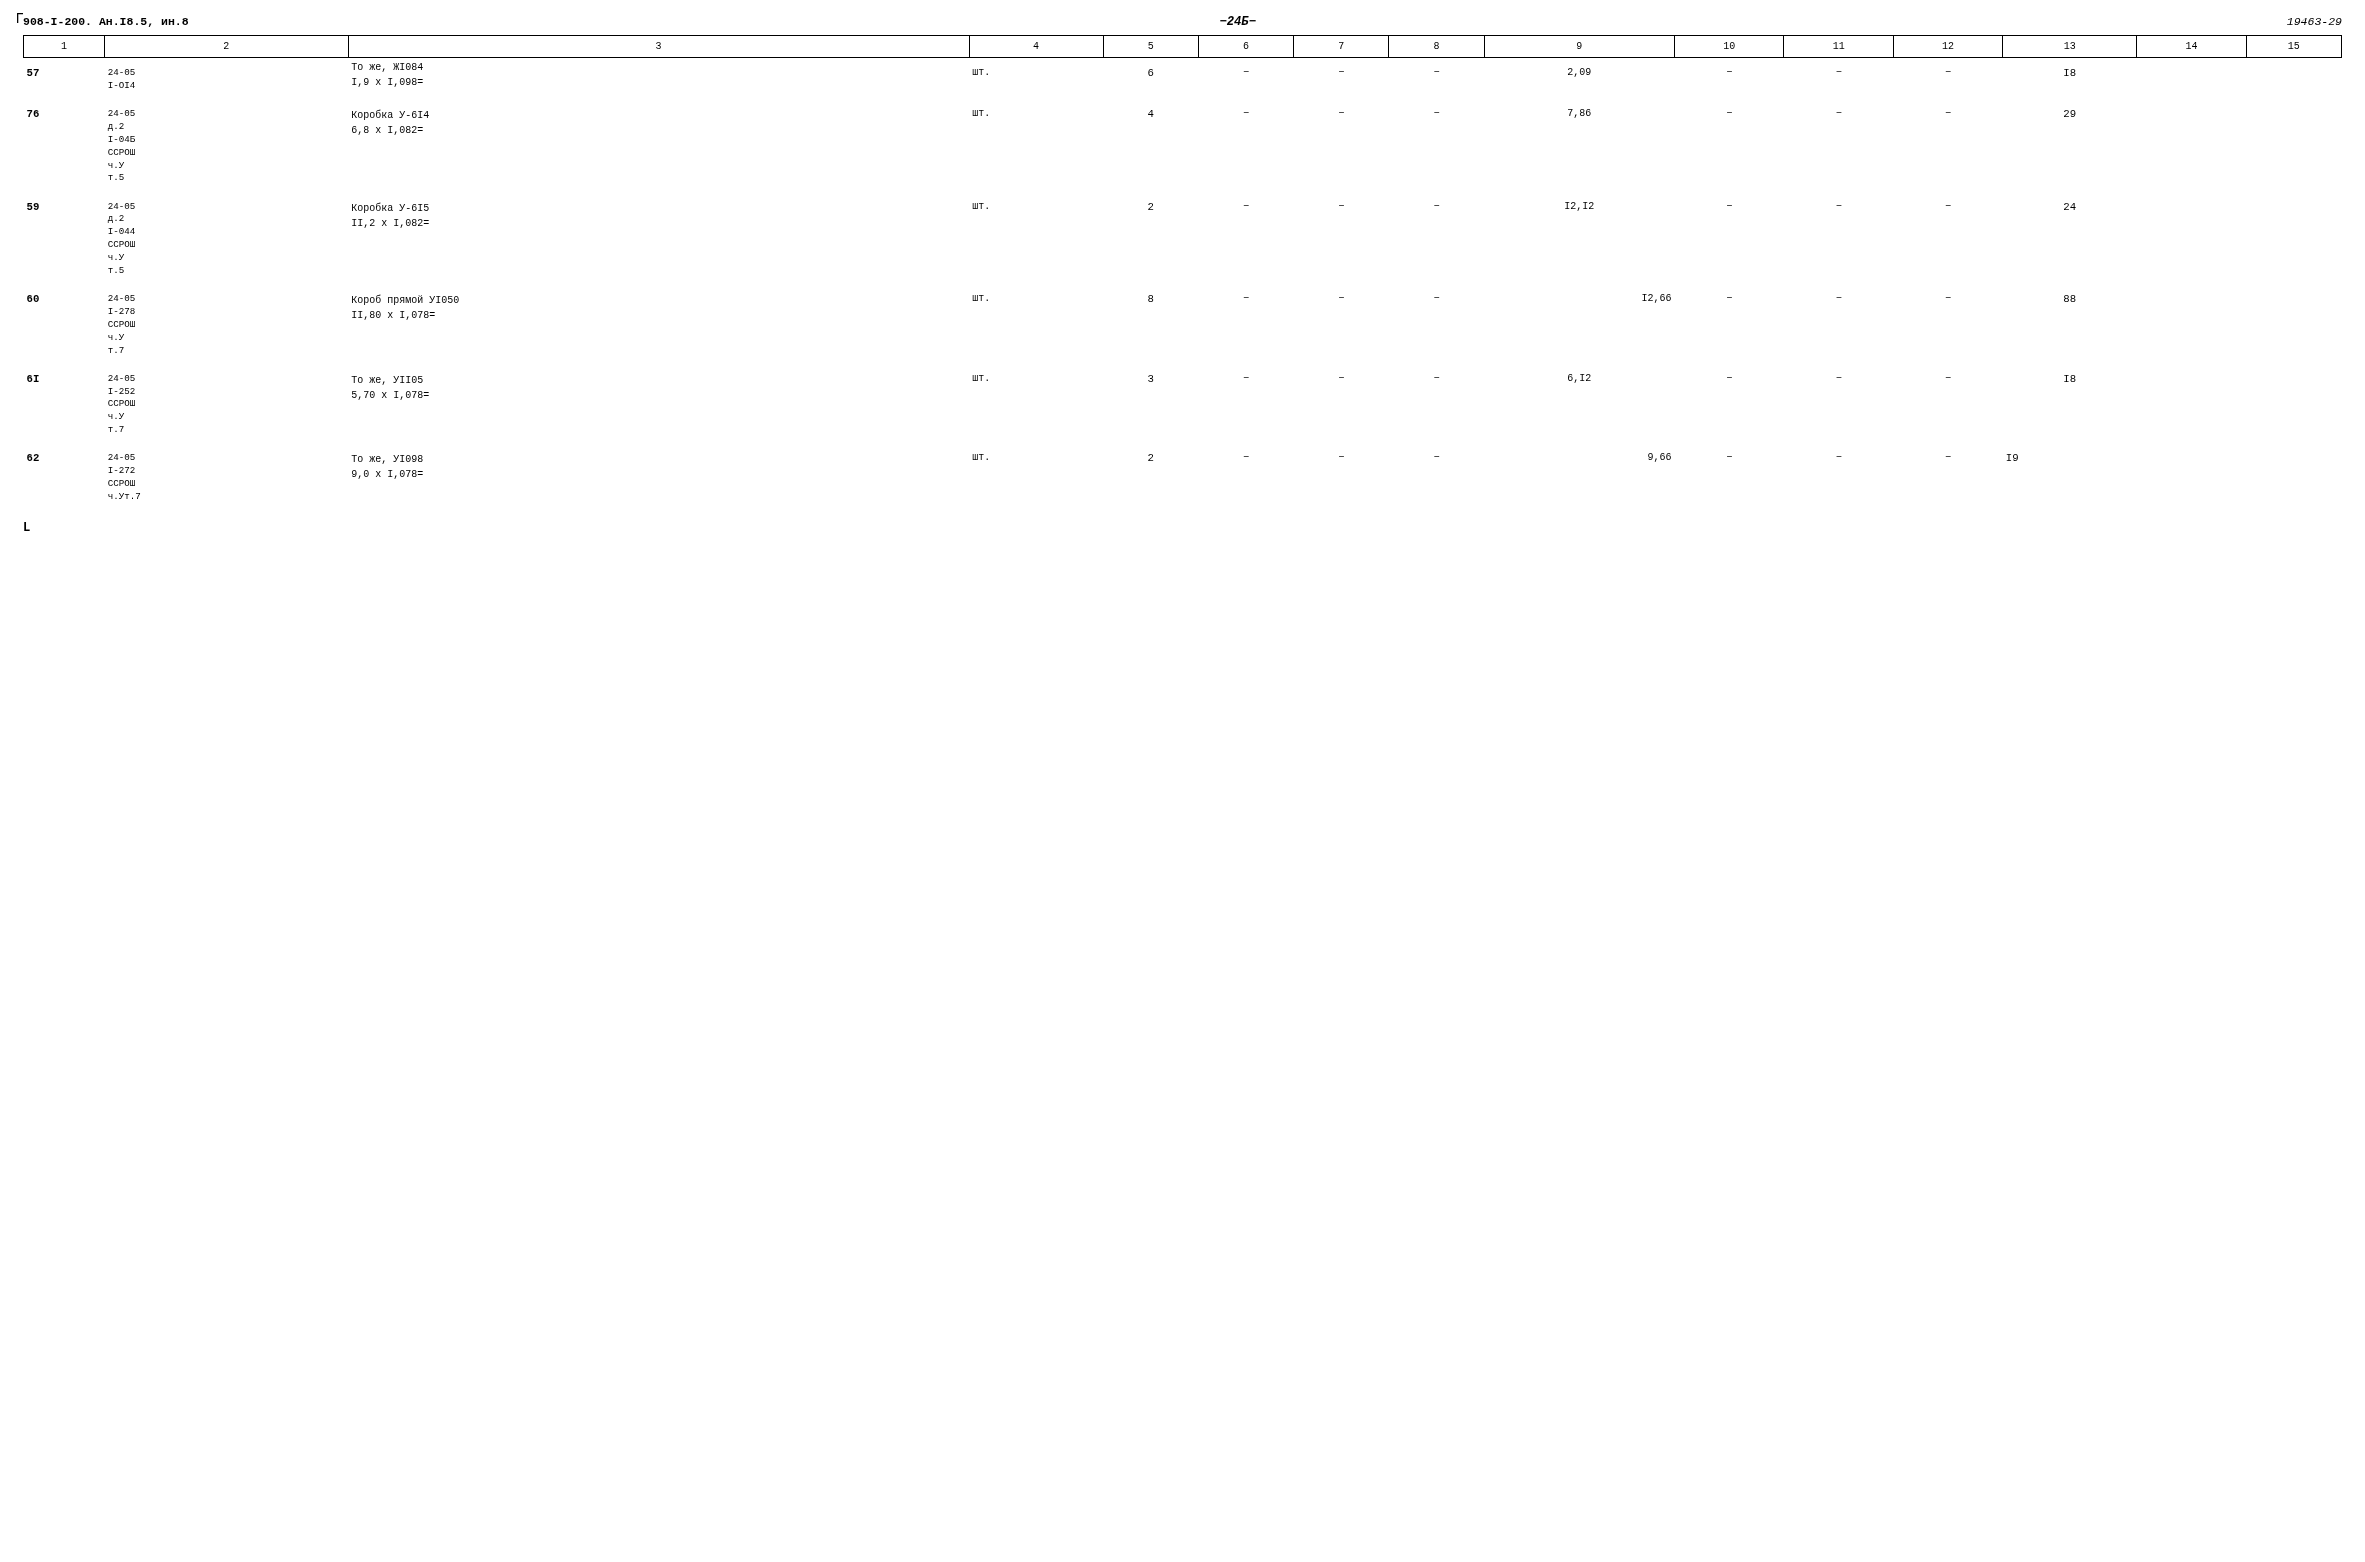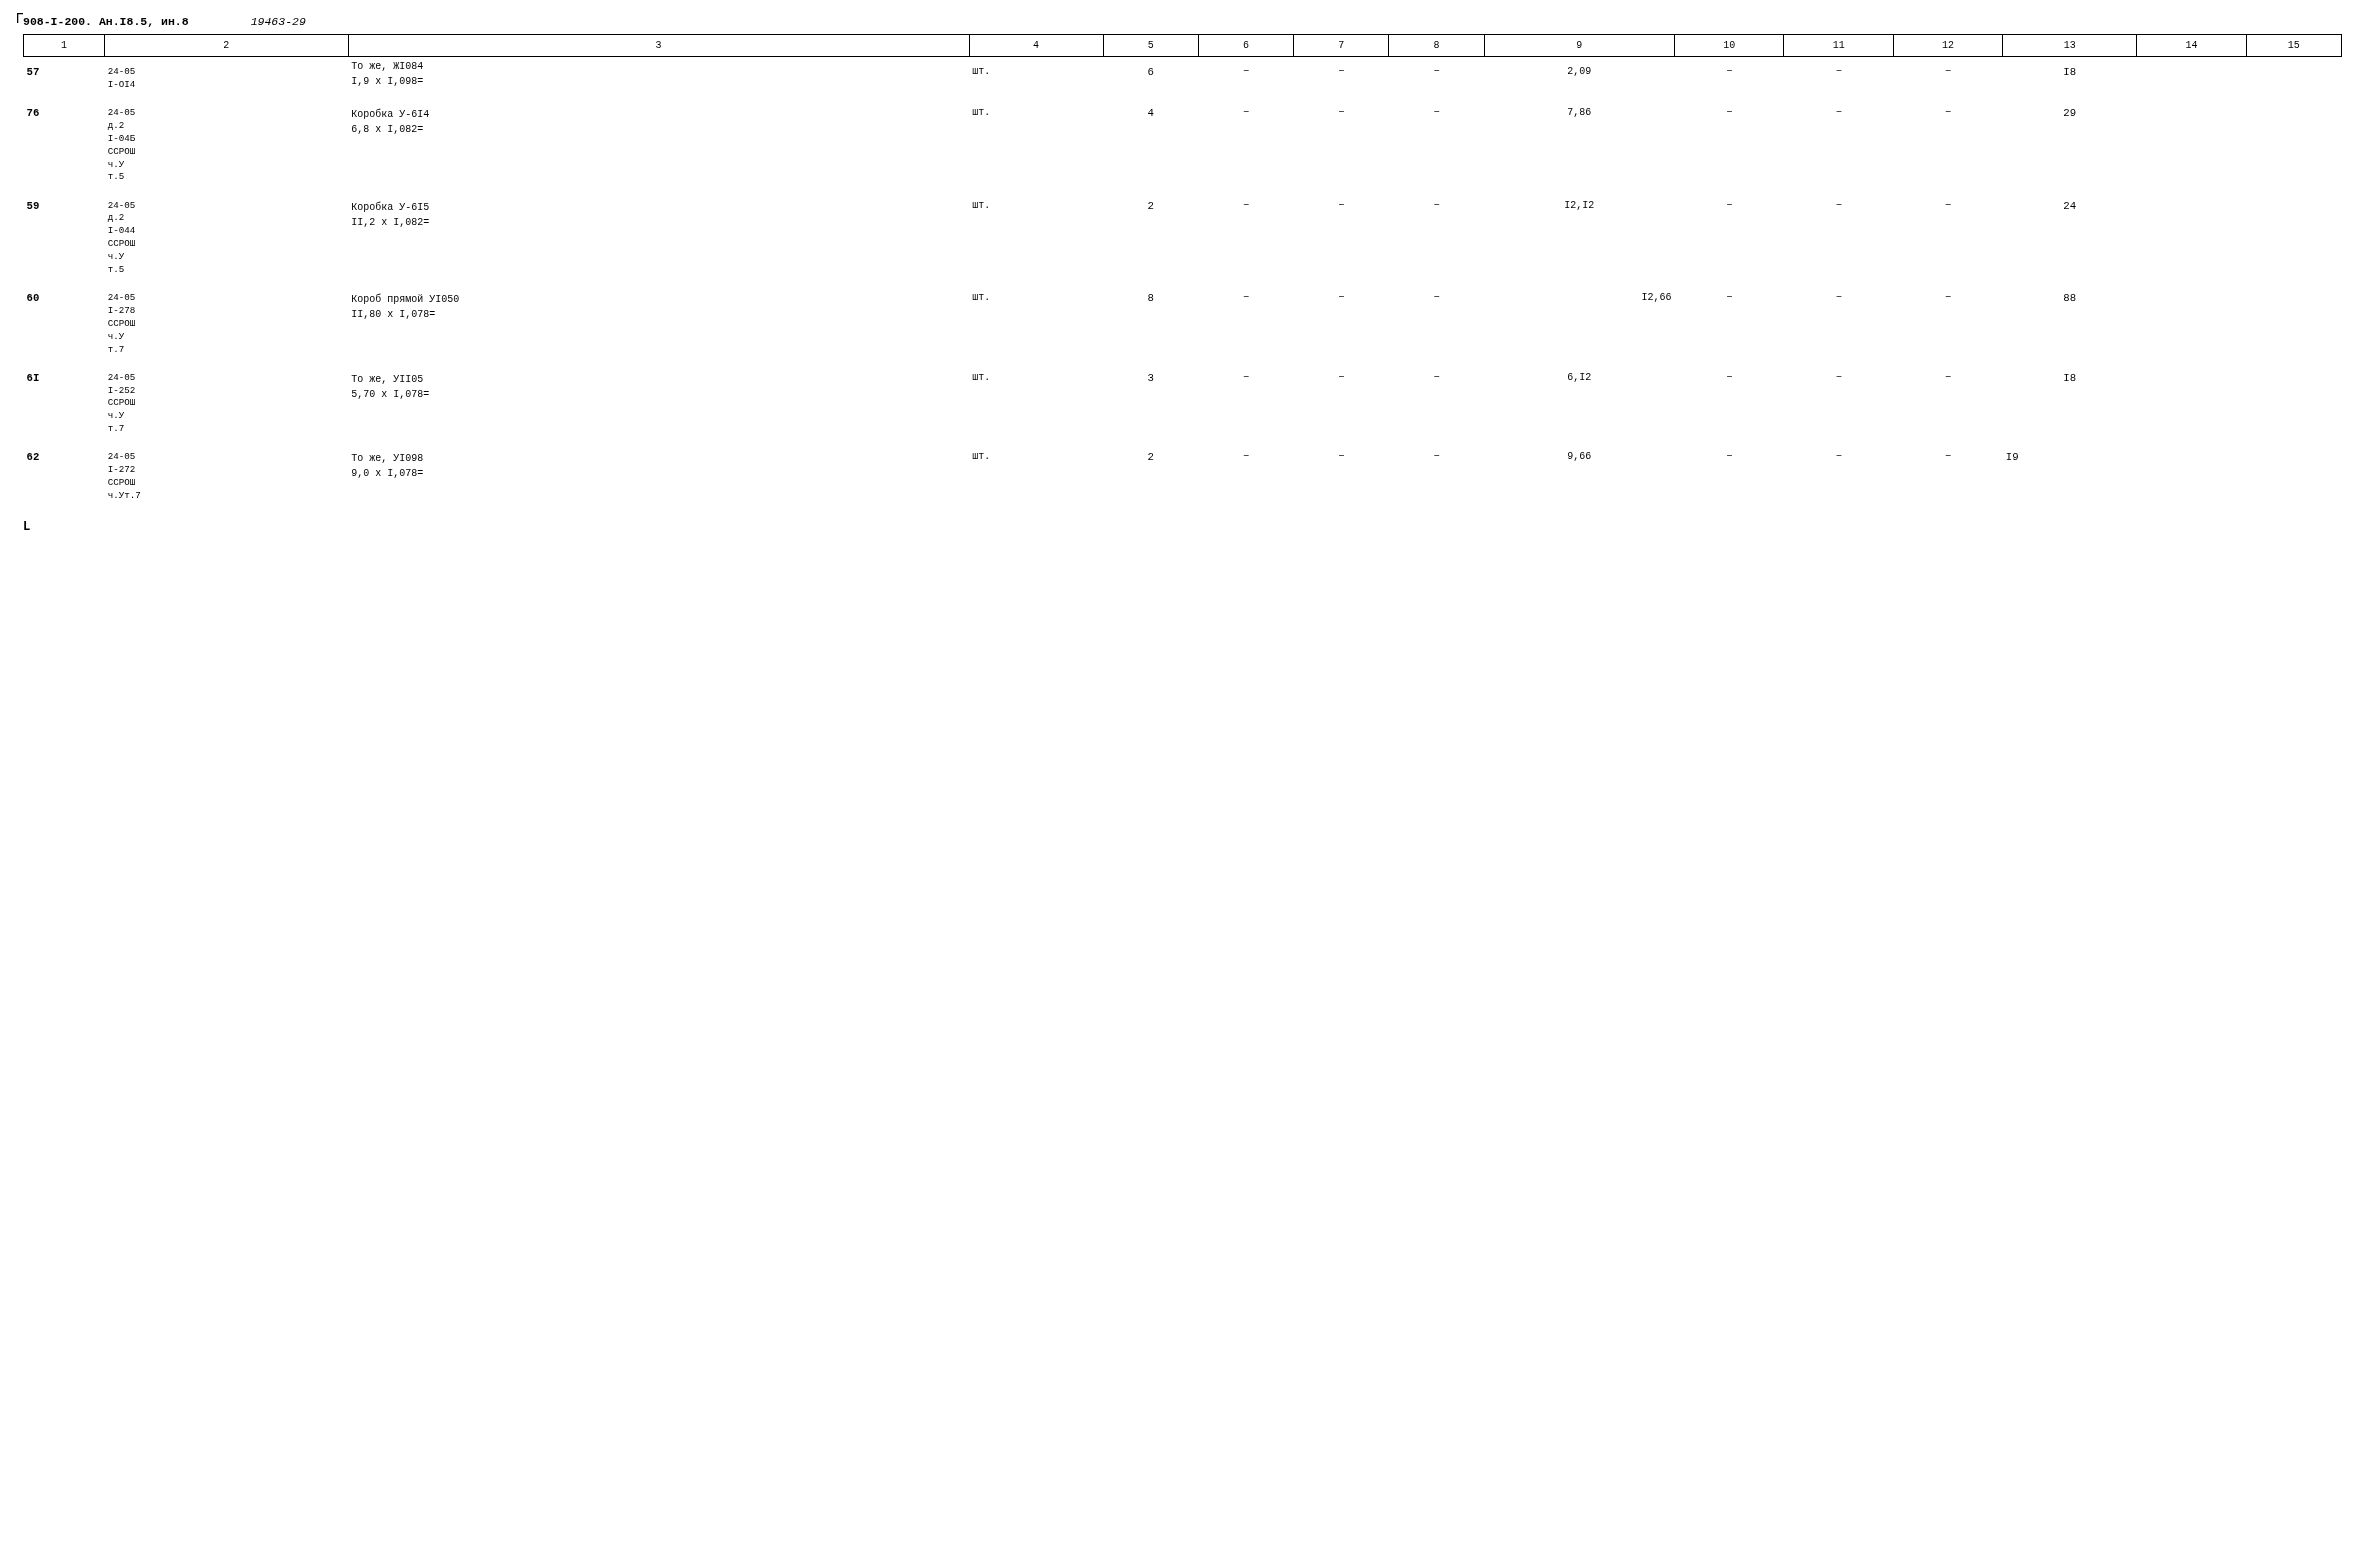--- a/index.html
+++ b/index.html
@@ -105,20 +105,21 @@
       font-size: 12.2px;
       font-weight: bold;
     }
   </style>
 </head>
 <body>
 
 <div class="page-header">
   <span class="corner-mark">Γ</span>
   <span class="header-left">908-I-200.  Ан.I8.5, ин.8</span>
+  <span class="header-center">−24Б−</span>
   <span class="header-right">19463-29</span>
 </div>
 
 <table class="main-table">
   <colgroup>
     <col class="col-1">
     <col class="col-2">
     <col class="col-3">
     <col class="col-4">
     <col class="col-5">
@@ -307,21 +308,21 @@
         </td>
     <td style="font-size:10px; line-height:1.5; vertical-align:top; padding-top:9.2px;">
           <div>То же, УI098</div>
           <div>9,0 x I,078=</div>
         </td>
     <td style="font-size:10px; vertical-align:top; padding-top:9.2px;">шт.</td>
     <td style="font-size:10.7px; text-align:center; vertical-align:top; padding-top:9.2px;">2</td>
     <td style="text-align:center; vertical-align:top; padding-top:9.2px;">−</td>
     <td style="text-align:center; vertical-align:top; padding-top:9.2px;">−</td>
     <td style="text-align:center; vertical-align:top; padding-top:9.2px;">−</td>
-    <td style="text-align:center; vertical-align:top; padding-top:9.2px;">9,66</td>
+    <td style="text-align:right; vertical-align:top; padding-top:9.2px;">9,66</td>
     <td style="text-align:center; vertical-align:top; padding-top:9.2px;">−</td>
     <td style="text-align:center; vertical-align:top; padding-top:9.2px;">−</td>
     <td style="text-align:center; vertical-align:top; padding-top:9.2px;">−</td>
     <td style="text-align:left; font-size:10.7px; vertical-align:top; padding-top:9.2px;">I9</td>
     <td style="text-align:center; vertical-align:top; padding-top:9.2px;"></td>
     <td style="text-align:center; vertical-align:top; padding-top:9.2px;"></td>
   </tr>
     </tbody>
 </table>
 

